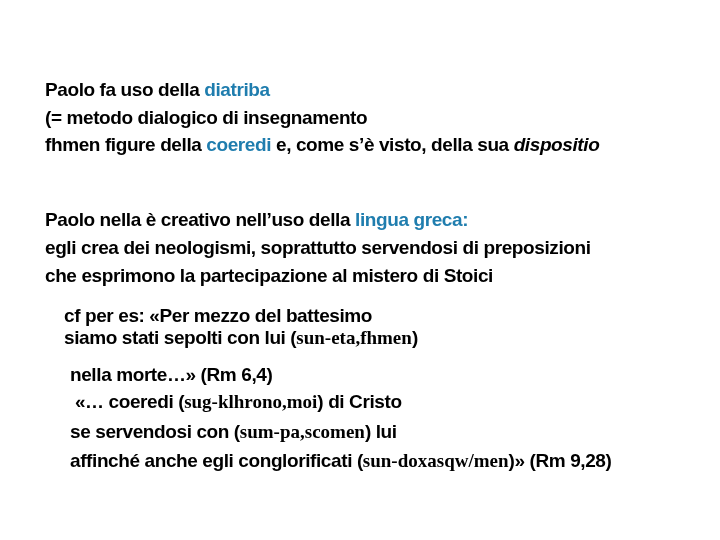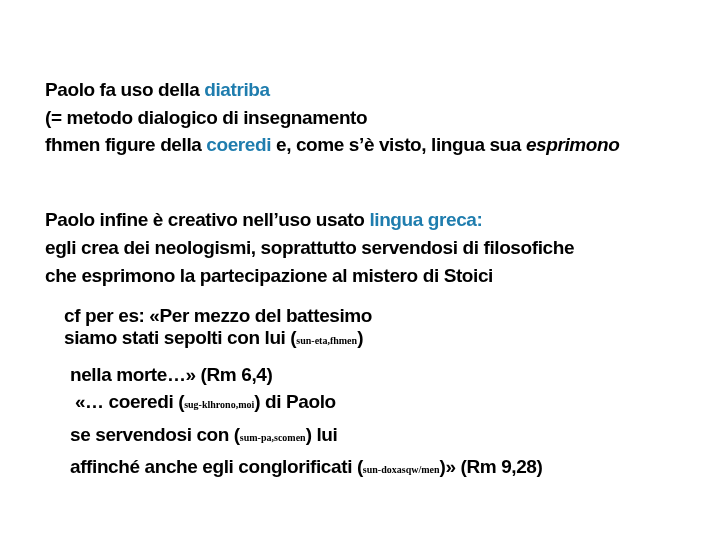--- a/index.html
+++ b/index.html
@@ -25,49 +25,49 @@
   }
   .p1  { left: 45px; top: 76px;  line-height: 27.5px; }
   .p2  { left: 45px; top: 206px; line-height: 28px; }
   .b3a { left: 64px; top: 305px; line-height: 21.5px; }
   .b3b { left: 70px; top: 361px; line-height: 28px; }
   .b4  { left: 70px; top: 387px; line-height: 29.5px; }
   .accent { color: #1f7dae; }
   .ital   { font-style: italic; }
   .greek  {
     font-family: "Liberation Serif", serif;
-    font-size: 10px;
+    font-size: 19px;
     letter-spacing: 0;
   }
 </style>
 </head>
 <body>
 
 <div class="slide">
 
   <div class="block p1">
     <div class="line"><span>Paolo fa uso della </span><span class="accent">diatriba</span></div>
     <div class="line"><span>(= metodo dialogico di insegnamento</span></div>
-    <div class="line"><span>fhmen figure della </span><span class="accent">coeredi</span><span> e, come s’è visto, lingua sua </span><span class="ital">esprimono</span></div>
+    <div class="line"><span>fhmen figure della </span><span class="accent">coeredi</span><span> e, come s’è visto, della sua </span><span class="ital">dispositio</span></div>
   </div>
 
   <div class="block p2">
-    <div class="line"><span>Paolo infine è creativo nell’uso usato </span><span class="accent">lingua greca:</span></div>
-    <div class="line"><span>egli crea dei neologismi, soprattutto servendosi di filosofiche</span></div>
+    <div class="line"><span>Paolo nella è creativo nell’uso della </span><span class="accent">lingua greca:</span></div>
+    <div class="line"><span>egli crea dei neologismi, soprattutto servendosi di preposizioni</span></div>
     <div class="line"><span>che esprimono la partecipazione al mistero di Stoici</span></div>
   </div>
 
   <div class="block b3a">
     <div class="line"><span>cf per es: «Per mezzo del battesimo</span></div>
     <div class="line"><span>siamo stati sepolti con lui (</span><span class="greek">sun-eta,fhmen</span><span>)</span></div>
   </div>
 
   <div class="block b3b">
     <div class="line"><span>nella morte…» (Rm 6,4)</span></div>
   </div>
 
   <div class="block b4">
-    <div class="line"><span>&nbsp;«… coeredi (</span><span class="greek">sug-klhrono,moi</span><span>) di Paolo</span></div>
+    <div class="line"><span>&nbsp;«… coeredi (</span><span class="greek">sug-klhrono,moi</span><span>) di Cristo</span></div>
     <div class="line"><span>se servendosi con (</span><span class="greek">sum-pa,scomen</span><span>) lui</span></div>
     <div class="line"><span>affinché anche egli conglorificati (</span><span class="greek">sun-doxasqw/men</span><span>)» (Rm 9,28)</span></div>
   </div>
 
 </div>
 
 </body></html>

